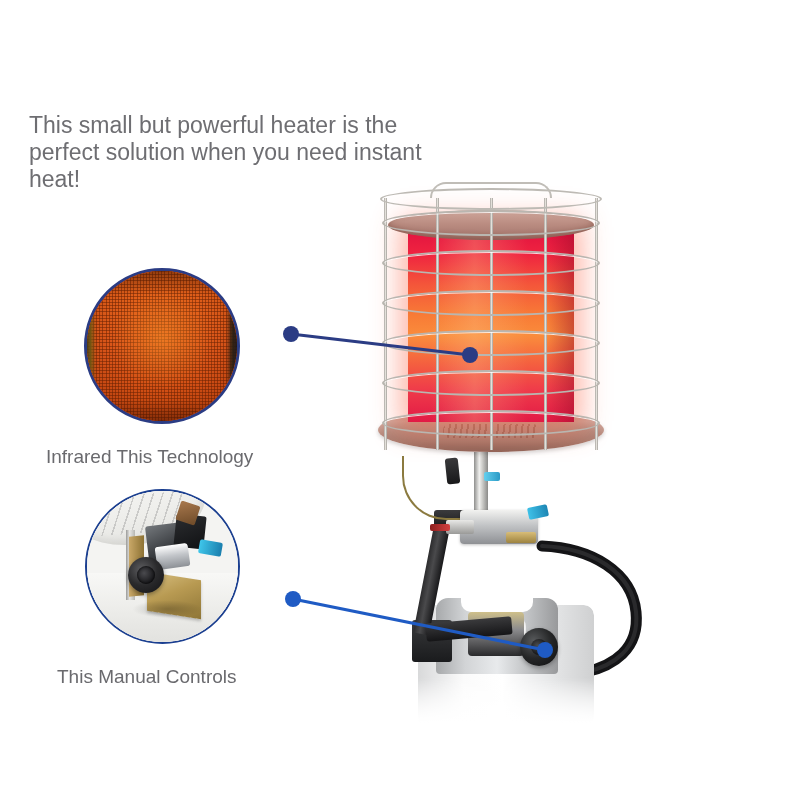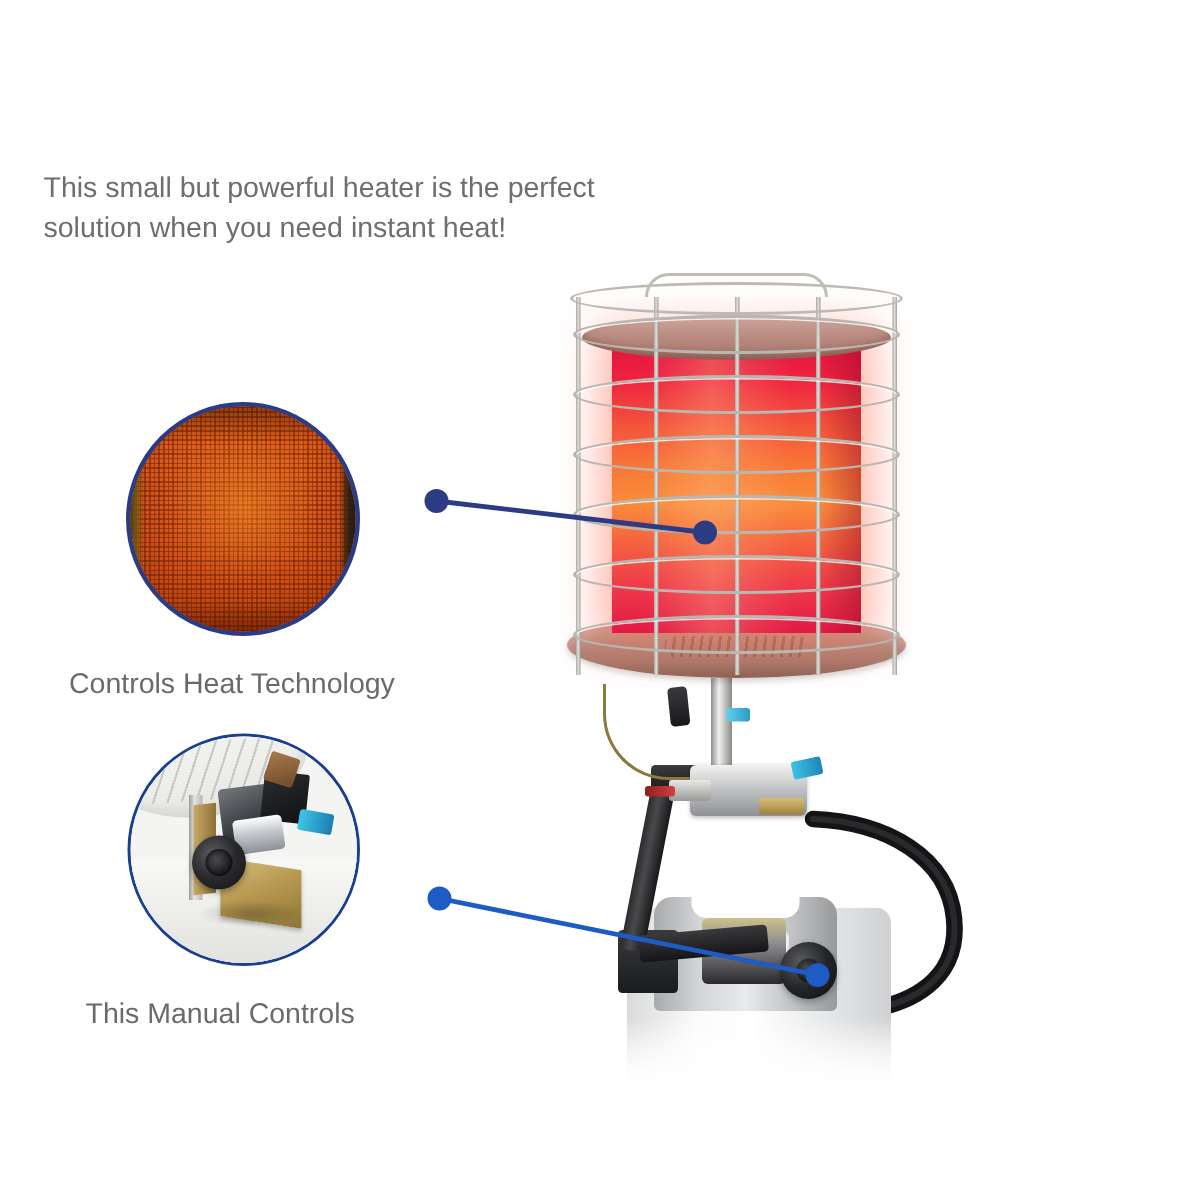--- a/index.html
+++ b/index.html
@@ -30,21 +30,21 @@
     font-weight: 400;
     color: #253a67;
     white-space: nowrap;
   }
 
   .subcopy {
     position: absolute;
     left: 29px;
     top: 112px;
     width: 420px;
-    font-size: 19px;
+    font-size: 23px;
     line-height: 27px;
     font-weight: 400;
     color: #6e6e72;
   }
 
   
   .caption {
     position: absolute;
     font-size: 19px;
     line-height: 24px;
@@ -503,21 +503,21 @@
   <p class="subcopy">This small but powerful heater is the perfect solution when you need instant heat!</p>
 
   <div class="callout-circle" id="callout-circle-1">
     <div class="mesh"></div>
     <div class="mesh-shade-top"></div>
     <div class="mesh-shade-bot"></div>
     <div class="mesh-edge-l"></div>
     <div class="mesh-edge-r"></div>
   </div>
 
-  <div class="caption c1">Controls Heat Technology</div>
+  <div class="caption c1">Infrared This Technology</div>
 
   <div class="callout-circle" id="callout-circle-2">
     <div class="valve-scene">
       <div class="vs-floor"></div>
       <div class="vs-canopy"></div>
       <div class="vs-canopy-lines"></div>
       <div class="vs-post"></div>
       <div class="vs-brass2"></div>
       <div class="vs-brassplate"></div>
       <div class="vs-blockA"></div>

